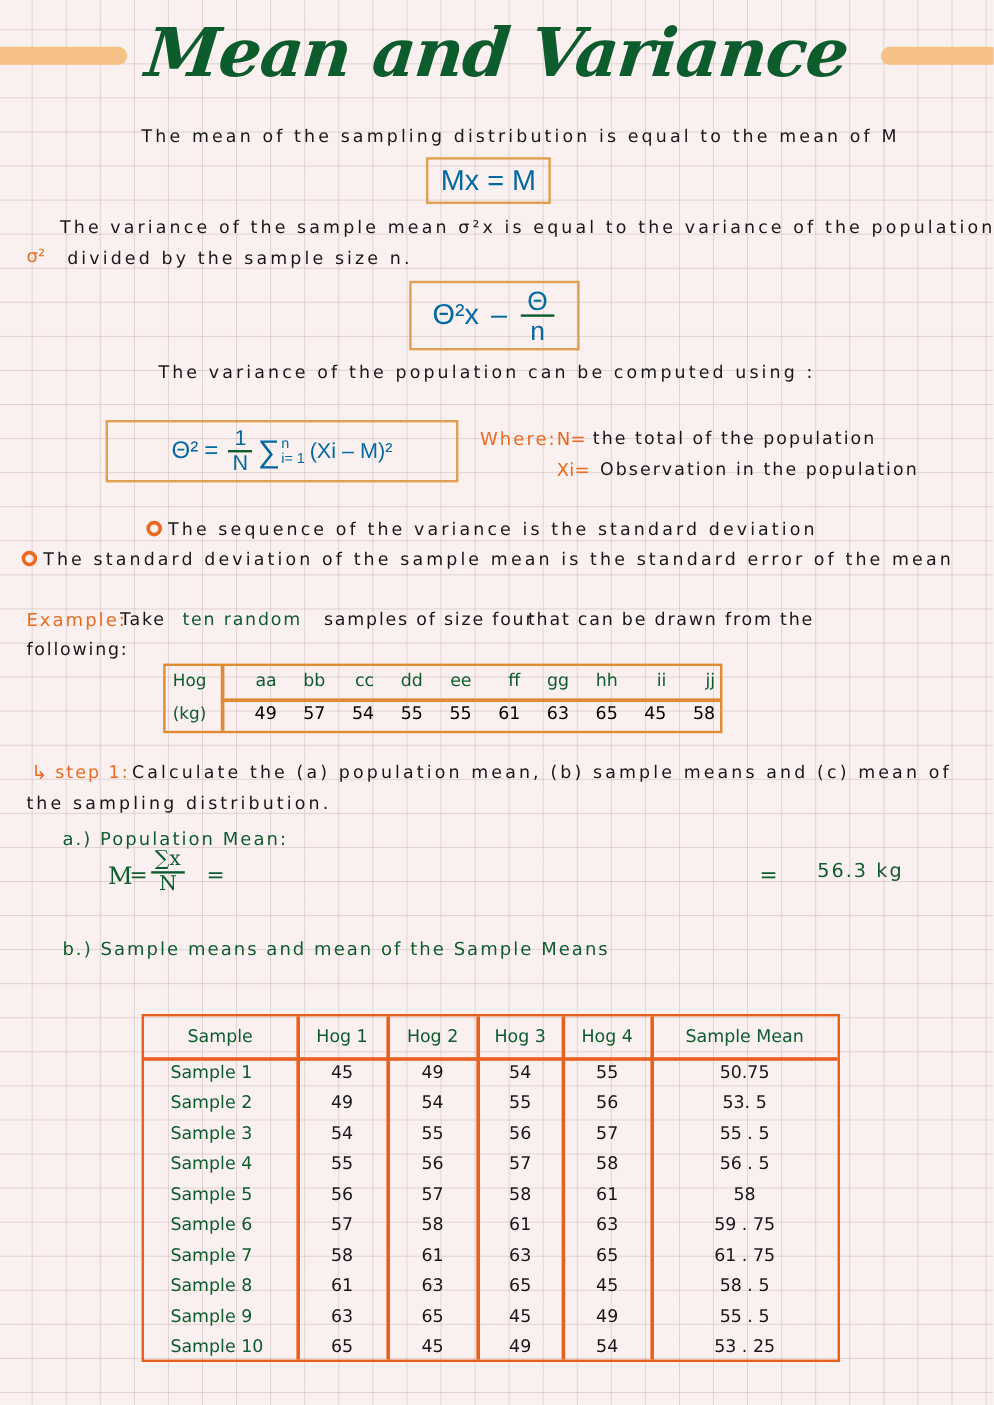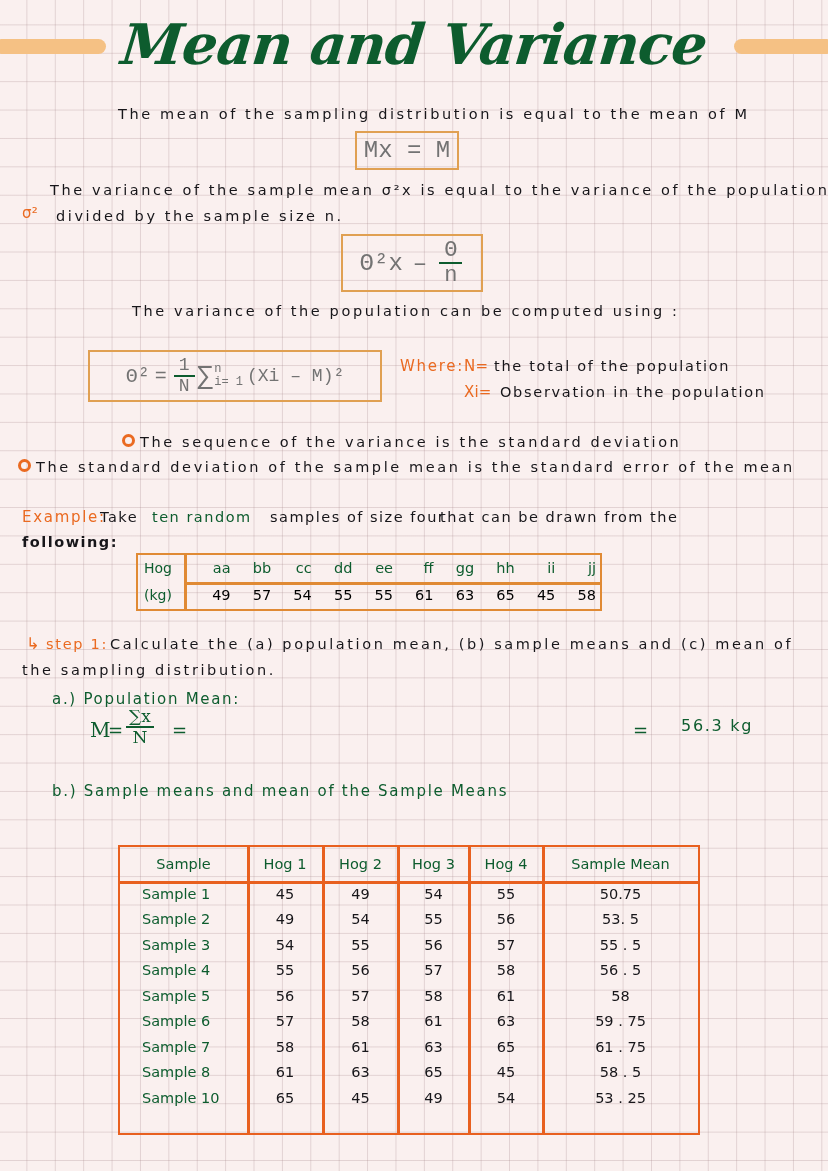--- a/index.html
+++ b/index.html
@@ -42,21 +42,21 @@
   }
   .hw.gr{color:#0d5c2e;}
   .hw.or{color:#ea6a21;}
   .sp{letter-spacing:2.6px;}
   .wide{letter-spacing:1.7px;}
 
   
   .fbox{
     position:absolute;border:2px solid #e0a052;background:transparent;
     display:flex;align-items:center;justify-content:center;
-    color:#737373;font-family:Liberation Mono, monospace;font-size:24px;
+    color:#0369a1;font-family:Liberation Sans, sans-serif;font-size:24px;
   }
   .frac{display:inline-flex;flex-direction:column;align-items:center;
         vertical-align:middle;line-height:1.05;font-size:22px;margin:0 2px;}
   .frac .num{border-bottom:2px solid #0d5c2e;padding:0 5px;}
   .frac .den{padding:0 5px;}
 
   
   .bullet{
     position:absolute;width:13px;height:13px;border-radius:50%;
     border:3.5px solid #ea6a21;box-sizing:border-box;
@@ -141,21 +141,21 @@
   <div class="hw sp" style="left:140px;top:434px;">The  sequence  of  the  variance   is   the  standard    deviation</div>
 
   <div class="bullet" style="left:18px;top:459px;"></div>
   <div class="hw sp" style="left:36px;top:459px;">The  standard  deviation of the   sample  mean is  the standard  error  of  the  mean</div>
 
   <div class="hw or wide" style="left:22px;top:508px;font-size:15px;">Example:</div>
   <div class="hw" style="left:100px;top:509px;letter-spacing:1.5px;">Take</div>
   <div class="hw gr" style="left:152px;top:509px;letter-spacing:1.5px;">ten  random</div>
   <div class="hw" style="left:270px;top:509px;letter-spacing:1.5px;">samples  of  size four</div>
   <div class="hw" style="left:440px;top:509px;letter-spacing:1.5px;">that can be  drawn   from  the</div>
-  <div class="hw" style="left:22px;top:534px;letter-spacing:1.5px;font-weight:bold;">following:</div>
+  <div class="hw" style="left:22px;top:534px;letter-spacing:1.5px;">following:</div>
 
   <div id="hogtable">
     <div class="vline"></div>
     <div class="hline"></div>
     <div class="lab" style="top:5px;">Hog</div>
     <div class="lab" style="top:32px;">(kg)</div>
     <div class="cells" id="hogNames" style="top:5px;color:#0d5c2e;">
         <span>aa</span>
         <span>bb</span>
         <span>cc</span>
@@ -279,20 +279,28 @@
           </tr>
           <tr>
             <td class="sname">Sample  8</td>
             <td>61</td>
             <td>63</td>
             <td>65</td>
             <td>45</td>
             <td>58 . 5</td>
           </tr>
           <tr>
+            <td class="sname">Sample  9</td>
+            <td>63</td>
+            <td>65</td>
+            <td>45</td>
+            <td>49</td>
+            <td>55 . 5</td>
+          </tr>
+          <tr>
             <td class="sname">Sample  10</td>
             <td>65</td>
             <td>45</td>
             <td>49</td>
             <td>54</td>
             <td>53 . 25</td>
           </tr>
         </tbody>
     </table>
   </div>

